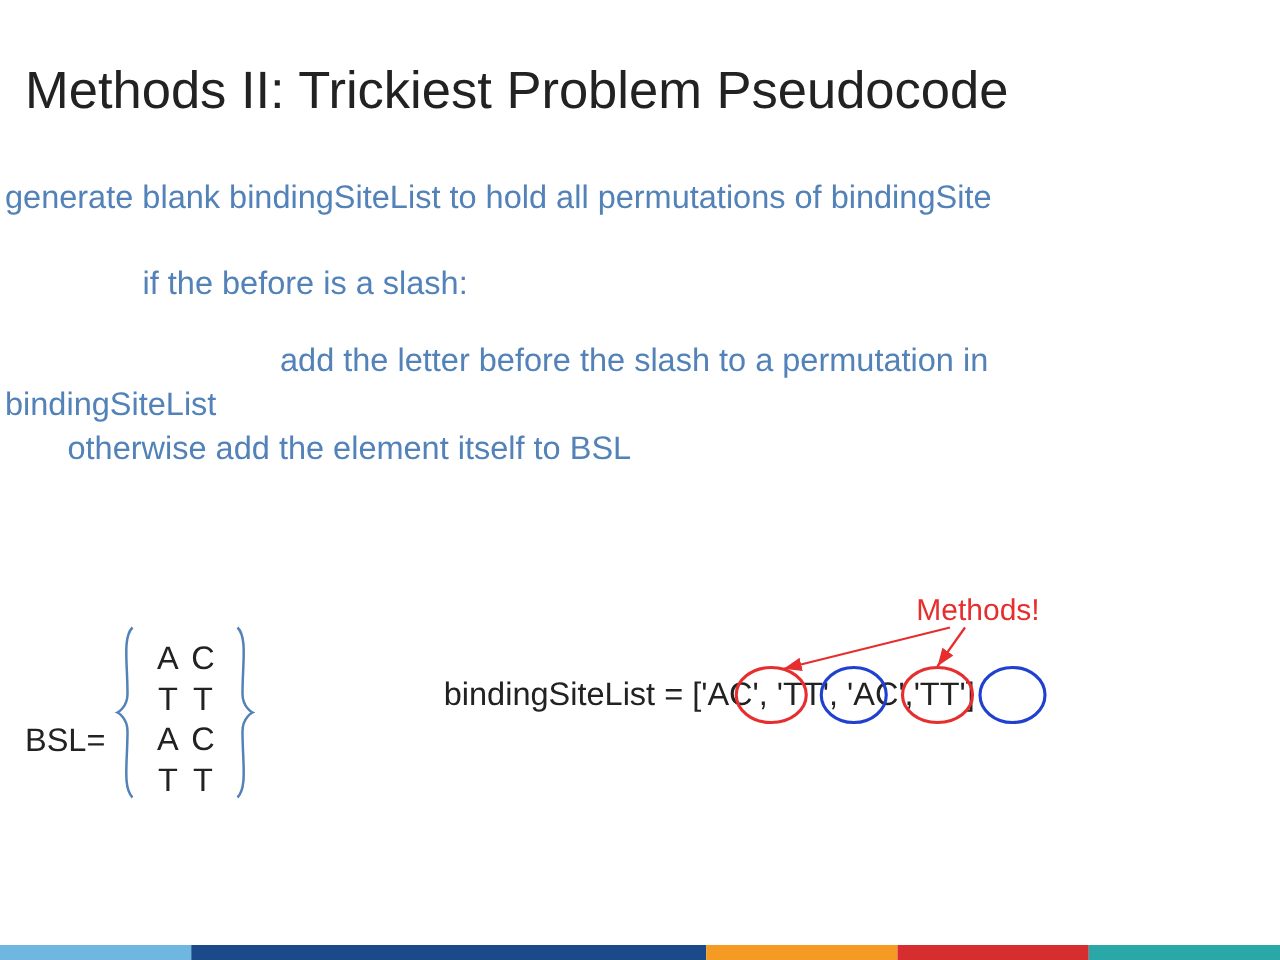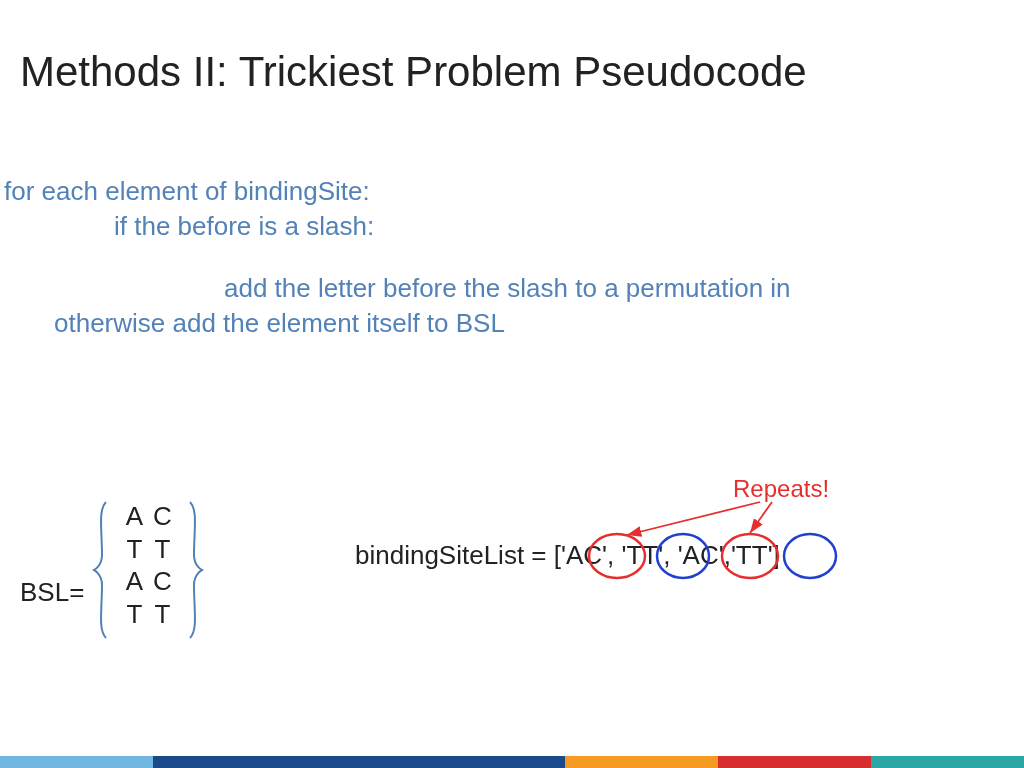--- a/index.html
+++ b/index.html
@@ -10,21 +10,21 @@
   .pseudo .l1 { padding-left: 0; }
   .pseudo .l2 { padding-left: 110px; }
   .pseudo .l3 { padding-left: 220px; margin-top: 27px; }
   .pseudo .l4 { padding-left: 0; }
   .pseudo .l5 { padding-left: 50px; }
   .gap { height: 34px; }
   .note { position: absolute; left: 22px; top: 414px; font-size: 26px; color: #222; }
   .note em { font-style: italic; }
   .bsl-wrap { position: absolute; left: 20px; top: 500px; display: flex; align-items: center; }
   .bsl-label { font-size: 26px; color: #222; margin-right: 8px; margin-top: 45px; }
-  .matrix { display: flex; align-items: flex-start; }
+  .matrix { display: flex; align-items: flex-end; }
   .brace { font-size: 26px; color: #5282b8; }
   .mtable { font-size: 26px; color: #222; line-height: 1.25; padding: 0 10px; }
   .mtable .row span { display: inline-block; width: 28px; text-align: center; }
   .list-wrap { position: absolute; left: 355px; top: 540px; font-size: 26px; color: #222; white-space: nowrap; }
   .repeats { position: absolute; left: 733px; top: 475px; color: #e62e2e; font-size: 24px; }
   .svg-overlay { position: absolute; left: 0; top: 0; width: 1024px; height: 768px; pointer-events: none; }
   .footer { position: absolute; left: 0; bottom: 0; width: 1024px; height: 12px; display: flex; }
   .footer div:nth-child(1){ background:#6fb7e0; flex:1.3; }
   .footer div:nth-child(2){ background:#1a4a8a; flex:3.5; }
   .footer div:nth-child(3){ background:#f59a23; flex:1.3; }
@@ -32,24 +32,25 @@
   .footer div:nth-child(5){ background:#2aa8a8; flex:1.3; }
 </style>
 </head>
 <body>
 
 <div class="slide">
 
   <div class="title">Methods II: Trickiest Problem Pseudocode</div>
 
   <div class="pseudo">
+    <div class="l1">generate blank bindingSiteList to hold all permutations of bindingSite</div>
     <div class="gap"></div>
-    <div class="l1">for each element of bindingSite:</div>
     <div class="l2">if the before is a slash:</div>
     <div class="l3">add the letter before the slash to a permutation in</div>
+    <div class="l4">bindingSiteList</div>
     <div class="l5">otherwise add the element itself to BSL</div>
   </div>
 
 
   <div class="bsl-wrap">
     <div class="bsl-label">BSL=</div>
     <div class="matrix">
       <svg class="brace" width="18" height="140" viewBox="0 0 18 140">
         <path d="M14 2 C6 10 10 30 10 55 C10 66 2 70 2 70 C2 70 10 74 10 85 C10 110 6 130 14 138" fill="none" stroke="#5282b8" stroke-width="2"></path>
       </svg>
@@ -62,21 +63,21 @@
       <svg class="brace" width="18" height="140" viewBox="0 0 18 140">
         <path d="M4 2 C12 10 8 30 8 55 C8 66 16 70 16 70 C16 70 8 74 8 85 C8 110 12 130 4 138" fill="none" stroke="#5282b8" stroke-width="2"></path>
       </svg>
     </div>
   </div>
 
   <div class="list-wrap">
     <span>bindingSiteList = [</span><span id="it1">'AC'</span><span>, </span><span id="it2">'TT'</span><span>, </span><span id="it3">'AC'</span><span>,</span><span id="it4">'TT'</span><span>]</span>
   </div>
 
-  <div class="repeats">Repeats!</div>
+  <div class="repeats">Methods!</div>
 
   <svg class="svg-overlay">
     <defs>
       <marker id="arr" markerWidth="10" markerHeight="10" refX="8" refY="3" orient="auto">
         <path d="M0,0 L8,3 L0,6 Z" fill="#e62e2e"></path>
       </marker>
     </defs>
     <ellipse cx="617" cy="556" rx="28" ry="22" fill="none" stroke="#e62e2e" stroke-width="2.5"></ellipse>
     <ellipse cx="683" cy="556" rx="26" ry="22" fill="none" stroke="#2040d0" stroke-width="2.5"></ellipse>
     <ellipse cx="750" cy="556" rx="28" ry="22" fill="none" stroke="#e62e2e" stroke-width="2.5"></ellipse>

